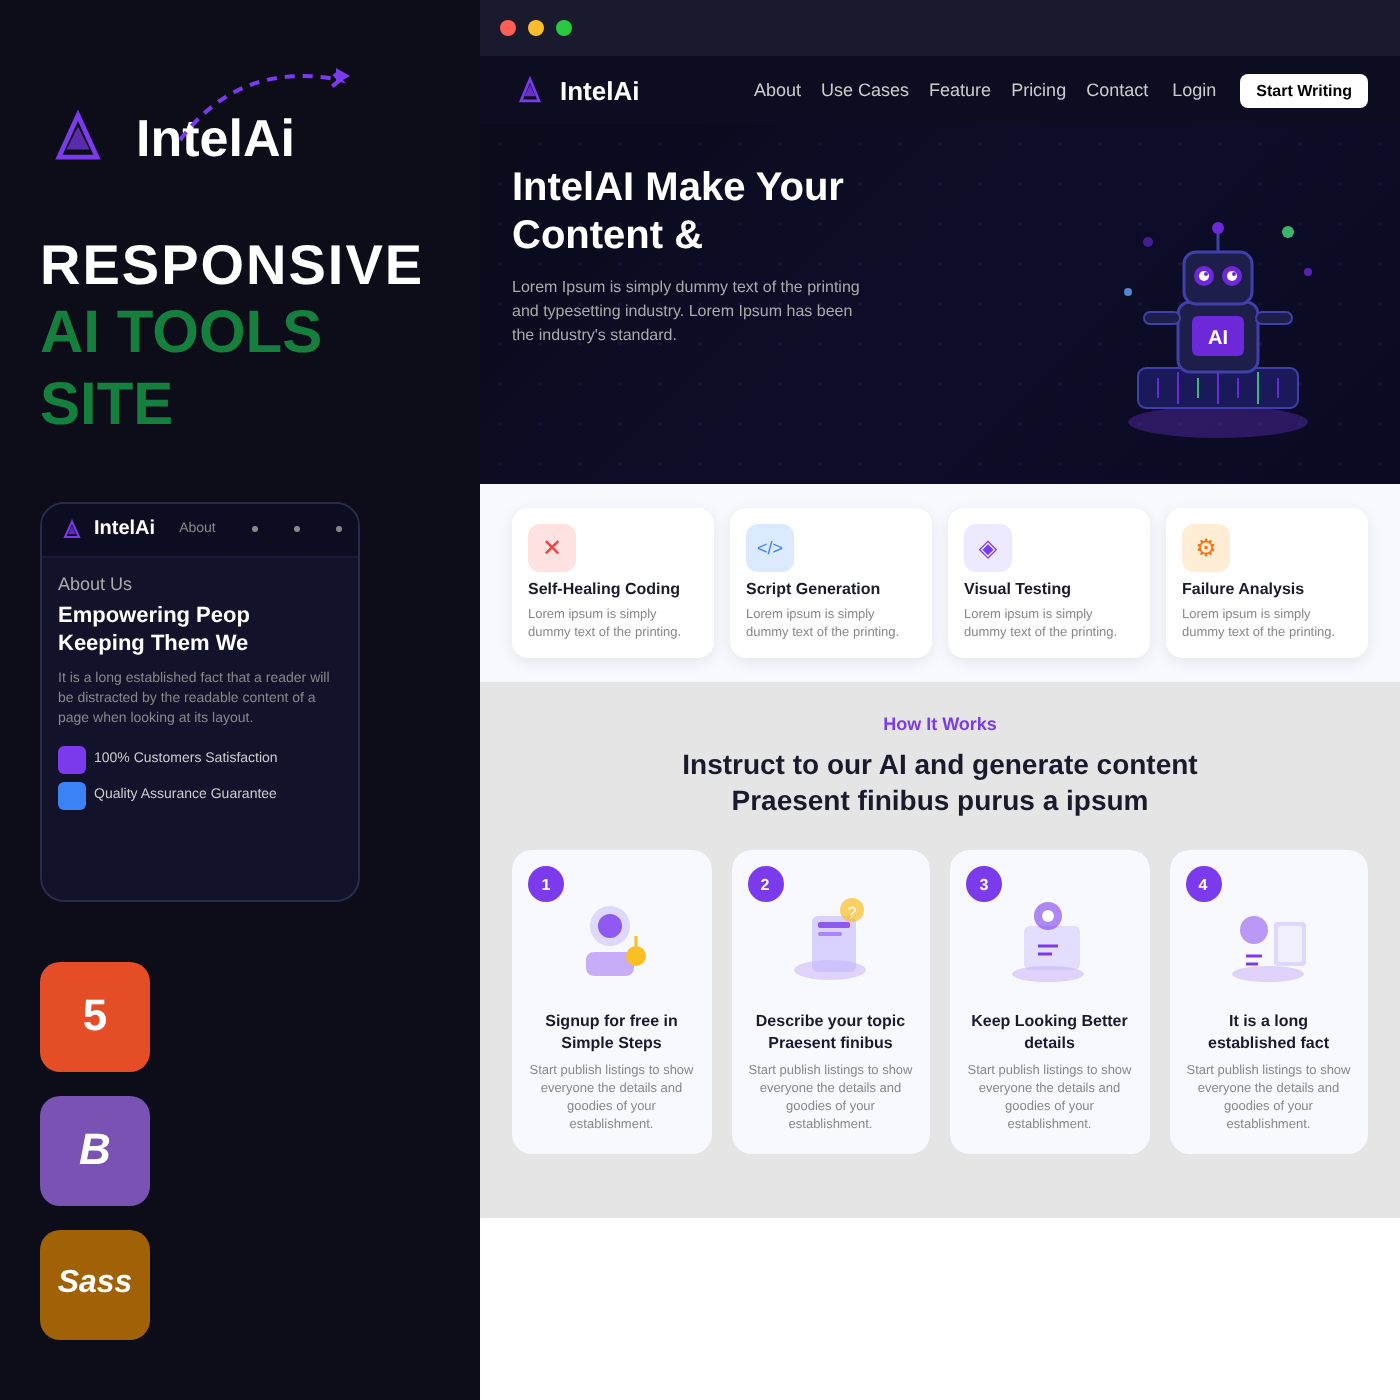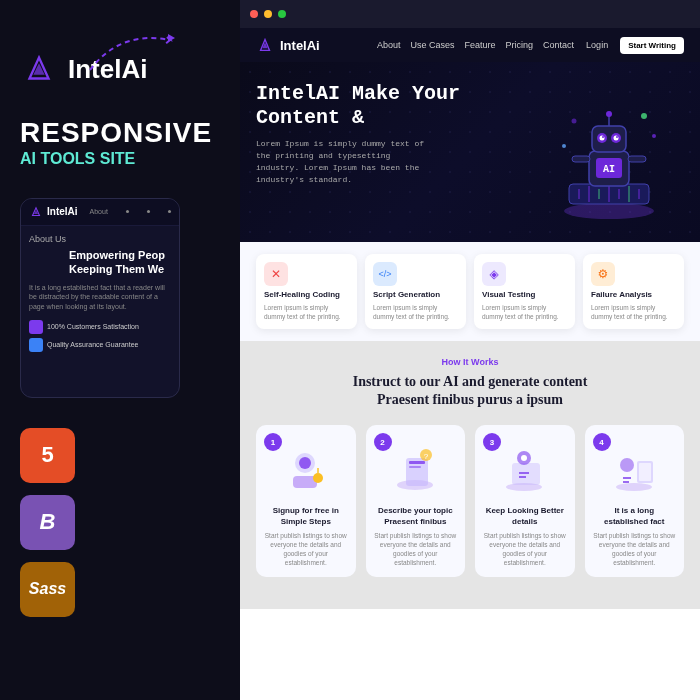--- a/index.html
+++ b/index.html
@@ -50,23 +50,23 @@
 
     .responsive-text {
       font-size: 28px;
       font-weight: 900;
       color: #fff;
       line-height: 1.1;
       letter-spacing: 1px;
     }
 
     .ai-tools-text {
-      font-size: 16px;
-      font-weight: 700;
-      color: #5eead4;
+      font-size: 30px;
+      font-weight: 700;
+      color: #15803d;
       line-height: 1.2;
     }
 
     
     .dashed-arrow {
       position: absolute;
       top: 20px;
       left: 80px;
       width: 120px;
       height: 60px;
@@ -127,21 +127,20 @@
       color: #aaa;
       margin-bottom: 4px;
     }
 
     .mobile-heading {
       font-size: 11px;
       font-weight: 700;
       color: #fff;
       line-height: 1.3;
       margin-bottom: 6px;
-      margin-left: 40px;
     }
 
     .mobile-para {
       font-size: 7px;
       color: #888;
       line-height: 1.4;
       margin-bottom: 8px;
     }
 
     .mobile-stat {
@@ -266,21 +265,20 @@
 
     
     .hero-section {
       background: linear-gradient(135deg, #0a0a1a 0%, #0d0d2a 50%, #0a0a22 100%);
       padding: 20px 16px 16px;
       display: flex;
       gap: 28px;
       min-height: 180px;
       position: relative;
       overflow: hidden;
-      font-family: Liberation Mono, monospace;
     }
 
     .hero-bg-dots {
       position: absolute;
       top: 0; left: 0; right: 0; bottom: 0;
       background-image: radial-gradient(circle, #2a2a5a 1px, transparent 1px);
       background-size: 20px 20px;
       opacity: 0.3;
     }
 
@@ -407,21 +405,20 @@
       margin-bottom: 6px;
     }
 
     .section-title {
       text-align: center;
       font-size: 14px;
       font-weight: 800;
       color: #1a1a2e;
       line-height: 1.3;
       margin-bottom: 16px;
-      font-family: Liberation Serif, serif;
     }
 
     .steps-grid {
       display: grid;
       grid-template-columns: repeat(4, 1fr);
       gap: 10px;
       margin-bottom: 16px;
     }
 
     .step-card {

